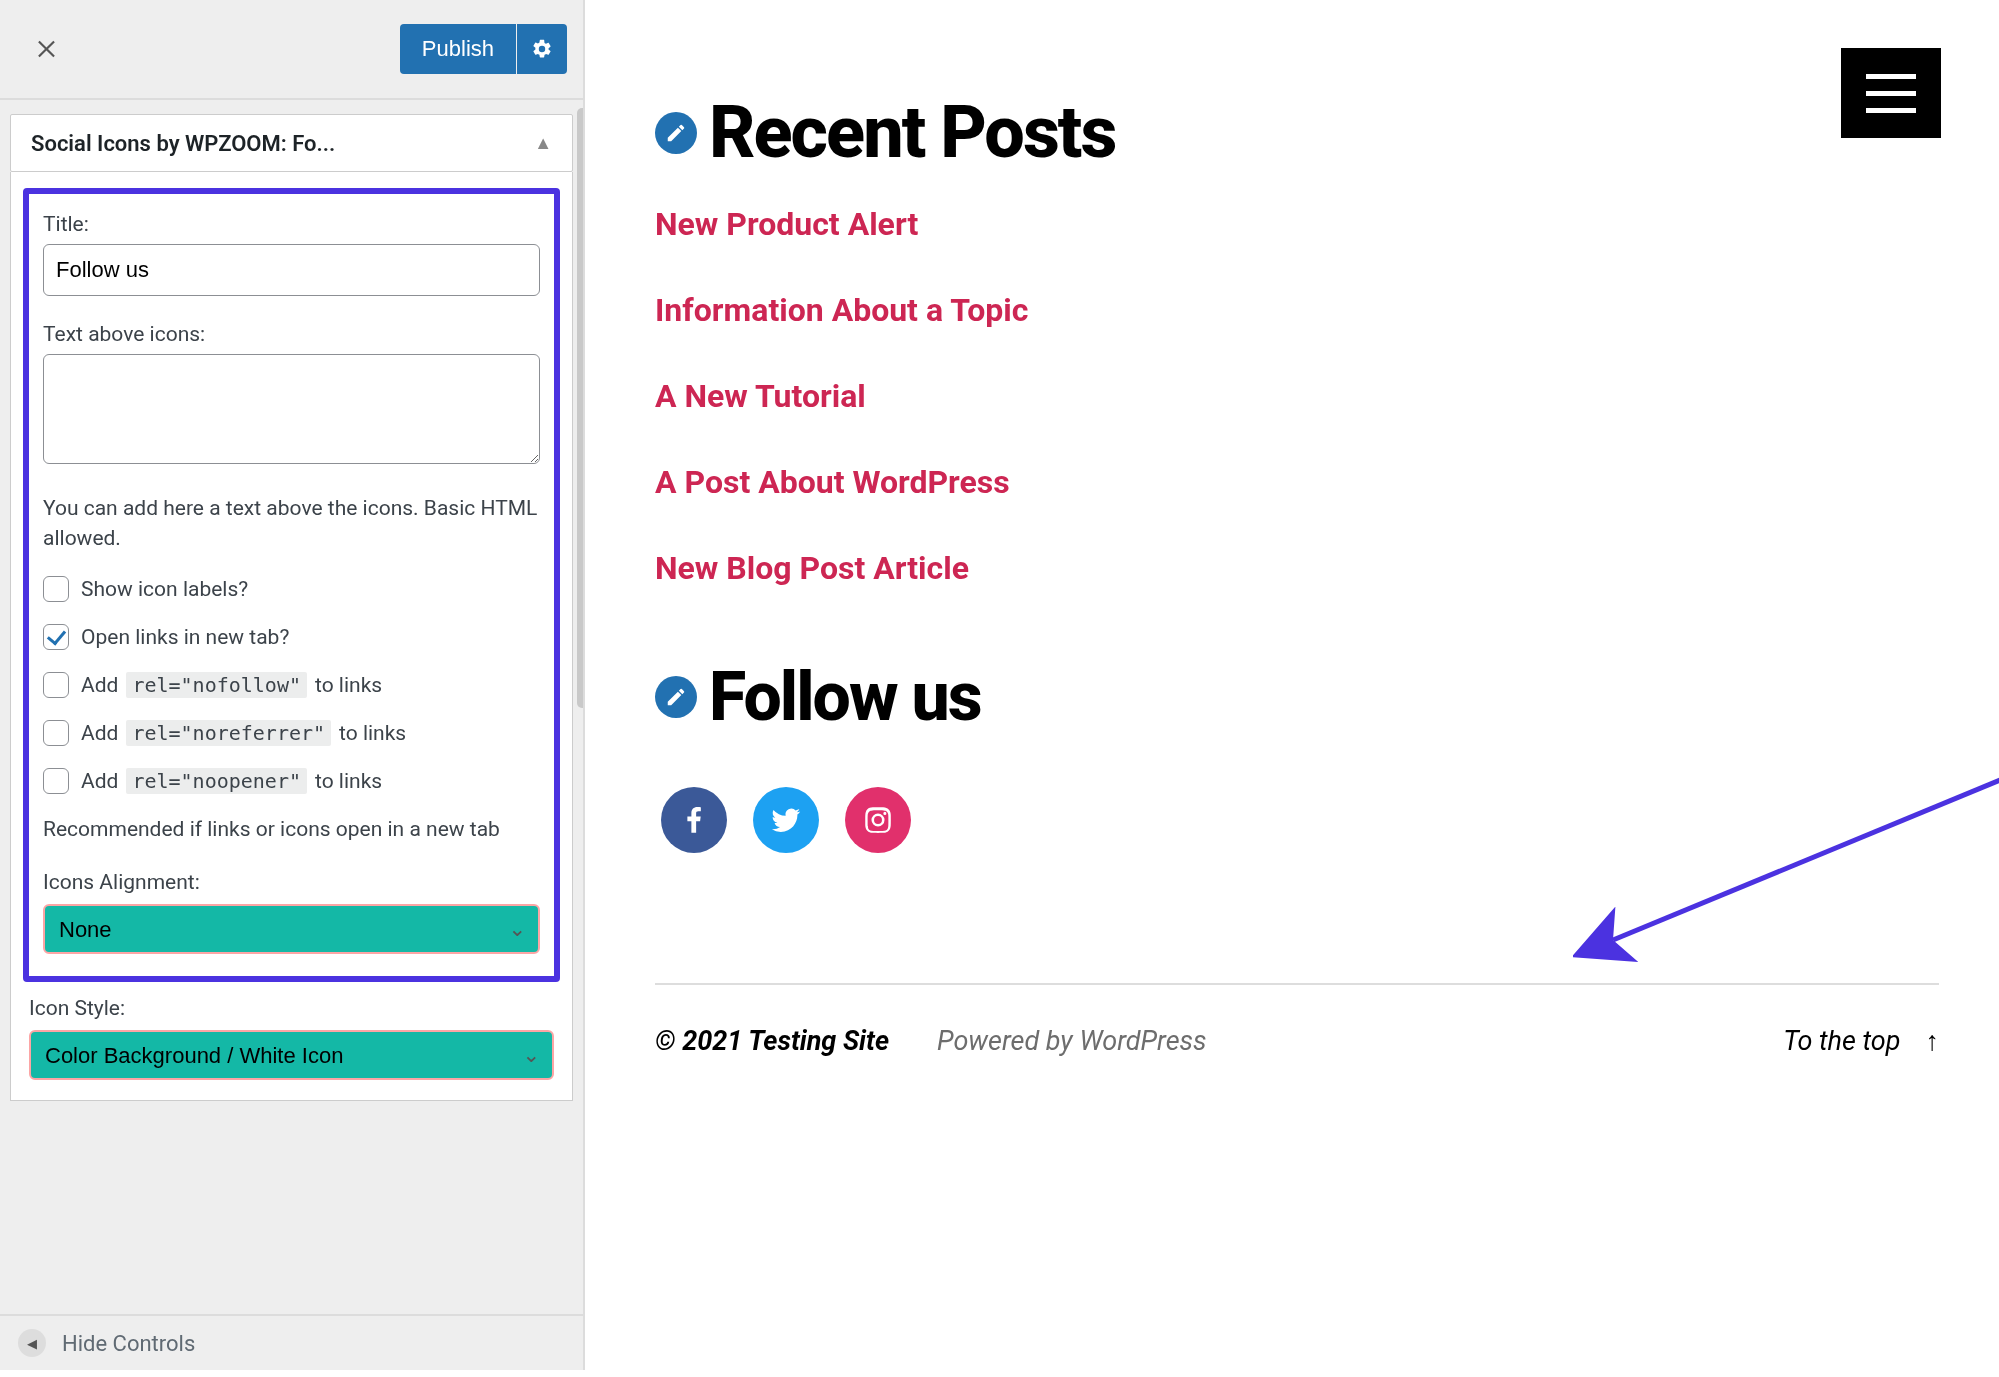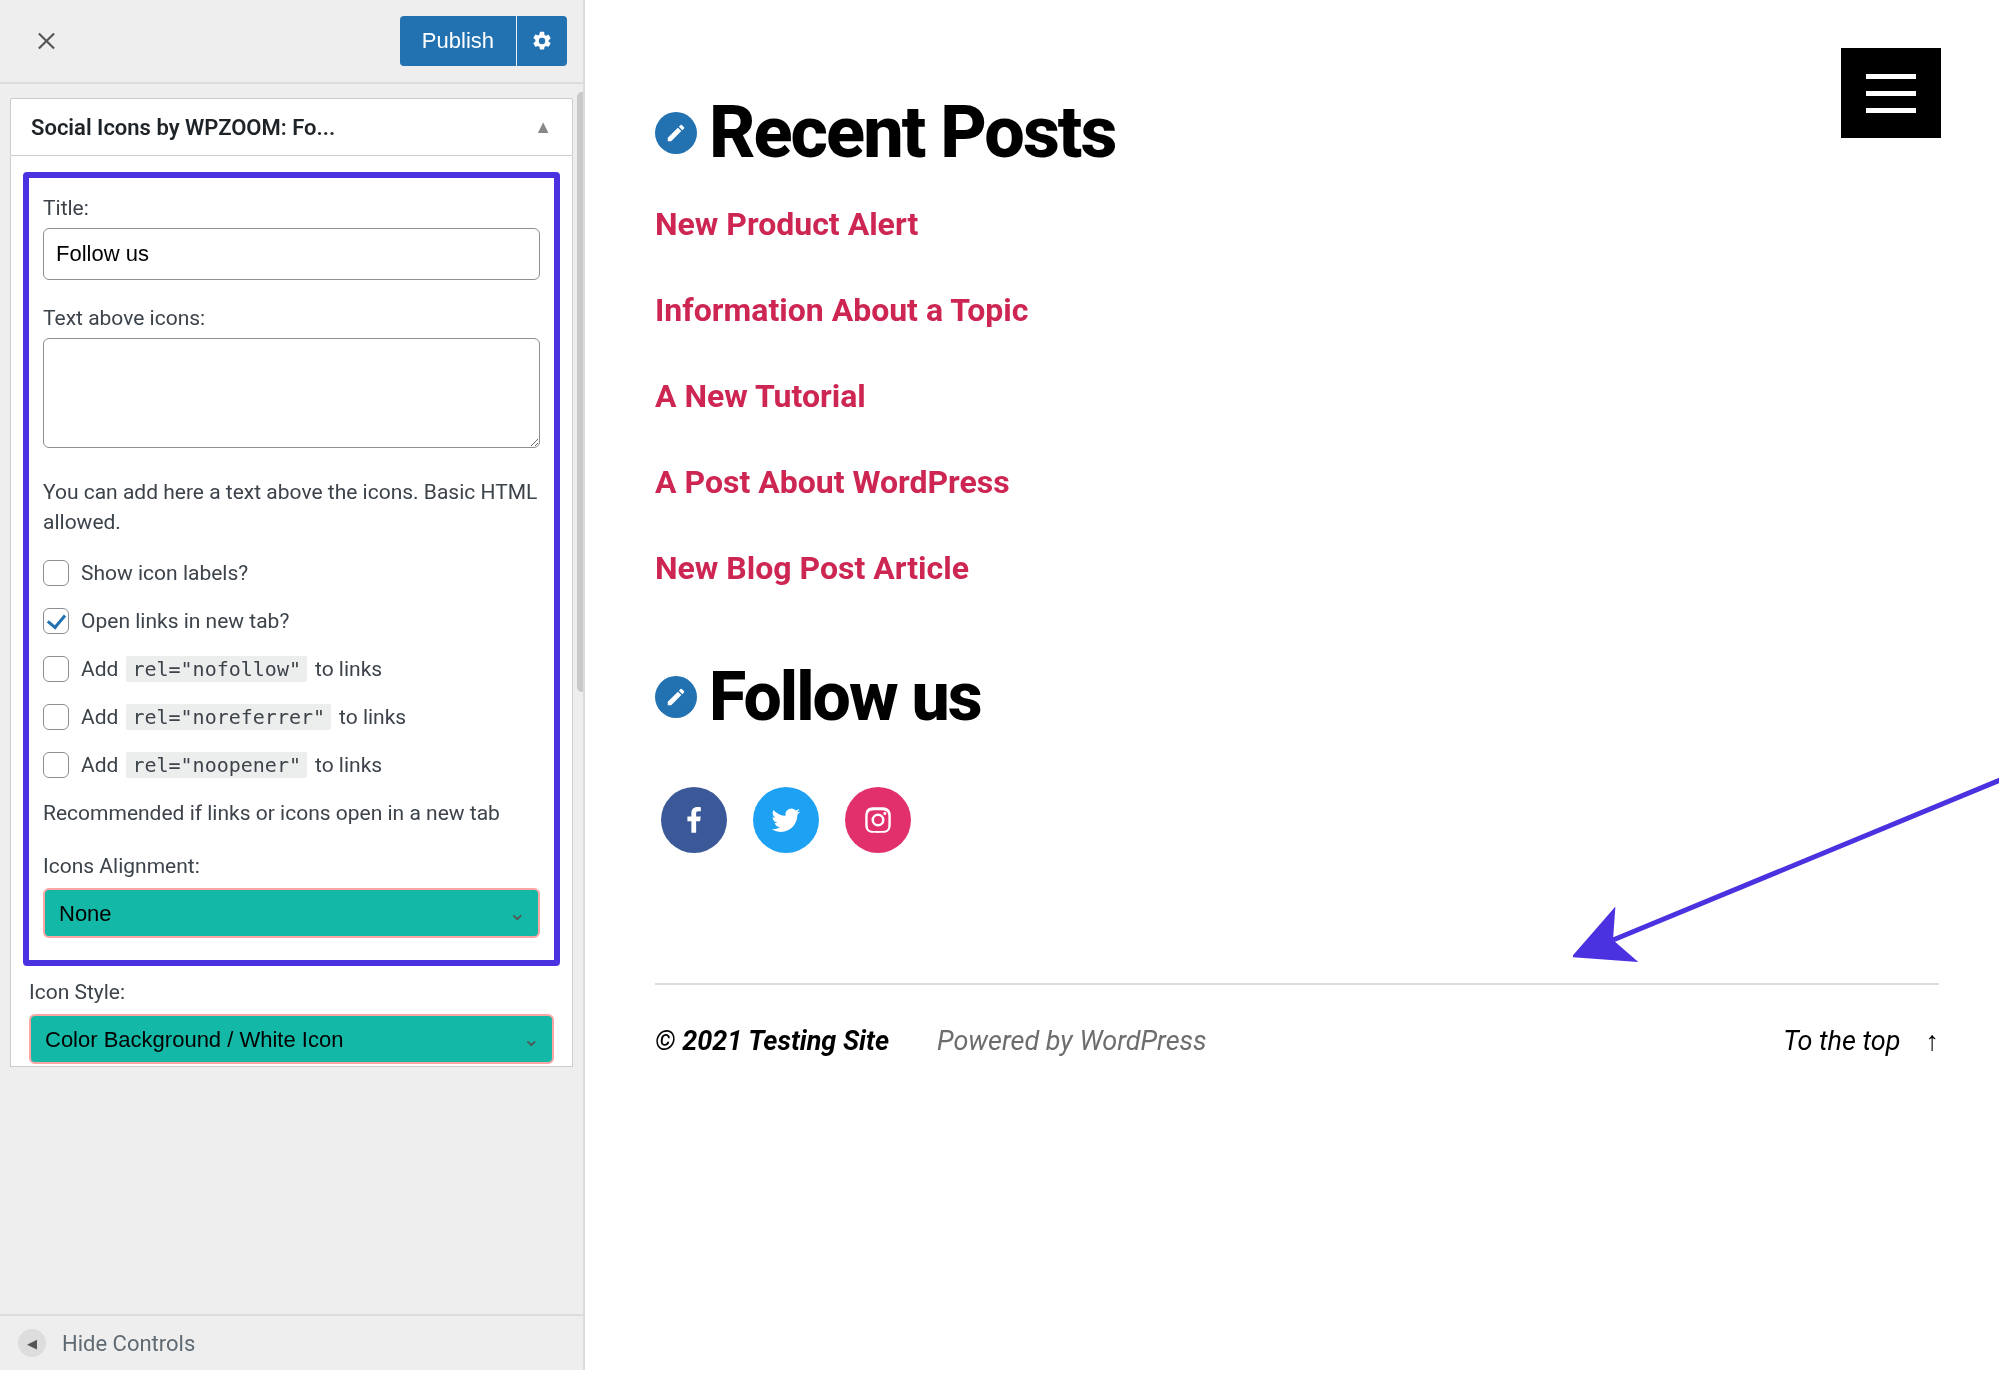--- a/index.html
+++ b/index.html
@@ -1,32 +1,32 @@
 <!DOCTYPE html>
 <html><head>
 <meta charset="utf-8">
 <style>
 * { box-sizing: border-box; margin: 0; padding: 0; }
 body { font-family: -apple-system, BlinkMacSystemFont, "Segoe UI", Roboto, Helvetica, Arial, sans-serif; background: #fff; color: #222; width: 1999px; height: 1377px; overflow: hidden; position: relative; }
 
 
 .sidebar { position: absolute; left: 0; top: 0; width: 585px; height: 1370px; background: #eeeeee; border-right: 2px solid #dcdcdc; display: flex; flex-direction: column; }
-.sidebar-top { height: 84px; display: flex; align-items: center; padding: 0 16px; border-bottom: 2px solid #dcdcdc; }
+.sidebar-top { height: 100px; display: flex; align-items: center; padding: 0 16px; border-bottom: 2px solid #dcdcdc; }
 .close-btn { width: 64px; height: 64px; display: flex; align-items: center; justify-content: center; cursor: pointer; color: #555; font-size: 30px; }
 .spacer { flex: 1; }
 .publish-btn { background: #2271b1; color: #fff; border: none; height: 50px; padding: 0 22px; font-size: 22px; border-radius: 4px 0 0 4px; cursor: pointer; display: inline-flex; align-items: center; }
 .gear-btn { background: #2271b1; color: #fff; border: none; height: 50px; width: 50px; border-radius: 0 4px 4px 0; cursor: pointer; display: inline-flex; align-items: center; justify-content: center; margin-left: 1px; }
 .gear-btn svg { width: 22px; height: 22px; fill: #fff; }
 
 .sidebar-body { flex: 1; overflow: hidden; padding: 14px 10px 0 10px; position: relative; }
 .widget-header { background: #fff; border: 1px solid #ccc; border-radius: 2px; height: 58px; display: flex; align-items: center; padding: 0 20px; cursor: pointer; position: relative; }
 .widget-header span.title { font-weight: 600; font-size: 22px; color: #1d2327; overflow: hidden; text-overflow: ellipsis; white-space: nowrap; max-width: 420px; }
 .caret-up { position: absolute; right: 20px; color: #888; font-size: 18px; }
 
-.widget-panel { background: #fff; border: 1px solid #ccc; border-top: none; padding: 22px 18px 2px 18px; font-size: 21px; color: #3c434a; overflow-y: auto; max-height: 1100px; }
+.widget-panel { background: #fff; border: 1px solid #ccc; border-top: none; padding: 22px 18px 20px 18px; font-size: 21px; color: #3c434a; overflow-y: auto; max-height: 1100px; }
 .highlight-box { border: 6px solid #4b32e0; border-radius: 4px; padding: 18px 14px 22px 14px; margin: -6px -6px 14px -6px; }
 .form-label { display: block; margin-bottom: 8px; font-size: 21px; color: #3c434a; }
 .text-input { width: 100%; border: 1px solid #8c8f94; border-radius: 6px; padding: 10px 12px; font-size: 22px; height: 52px; background: #fff; }
 .textarea-input { width: 100%; border: 1px solid #8c8f94; border-radius: 6px; padding: 10px 12px; font-size: 21px; height: 110px; background: #fff; resize: both; }
 .helper-text { margin-top: 24px; font-size: 21px; color: #3c434a; line-height: 1.45; }
 .check-row { display: flex; align-items: center; gap: 12px; margin-top: 22px; font-size: 21px; }
 .check { width: 26px; height: 26px; border: 1.5px solid #8c8f94; border-radius: 6px; background: #fff; display: inline-flex; align-items: center; justify-content: center; cursor: pointer; flex-shrink: 0; }
 .check.checked::after { content: ""; width: 8px; height: 14px; border: solid #2271b1; border-width: 0 3px 3px 0; transform: rotate(40deg); margin-top: -3px; }
 .code-chip { background: #eceded; padding: 1px 6px; font-family: Menlo, Consolas, monospace; font-size: 20px; border-radius: 2px; }
 .check-row .lbl { display: inline-flex; align-items: baseline; gap: 8px; flex-wrap: wrap; }

